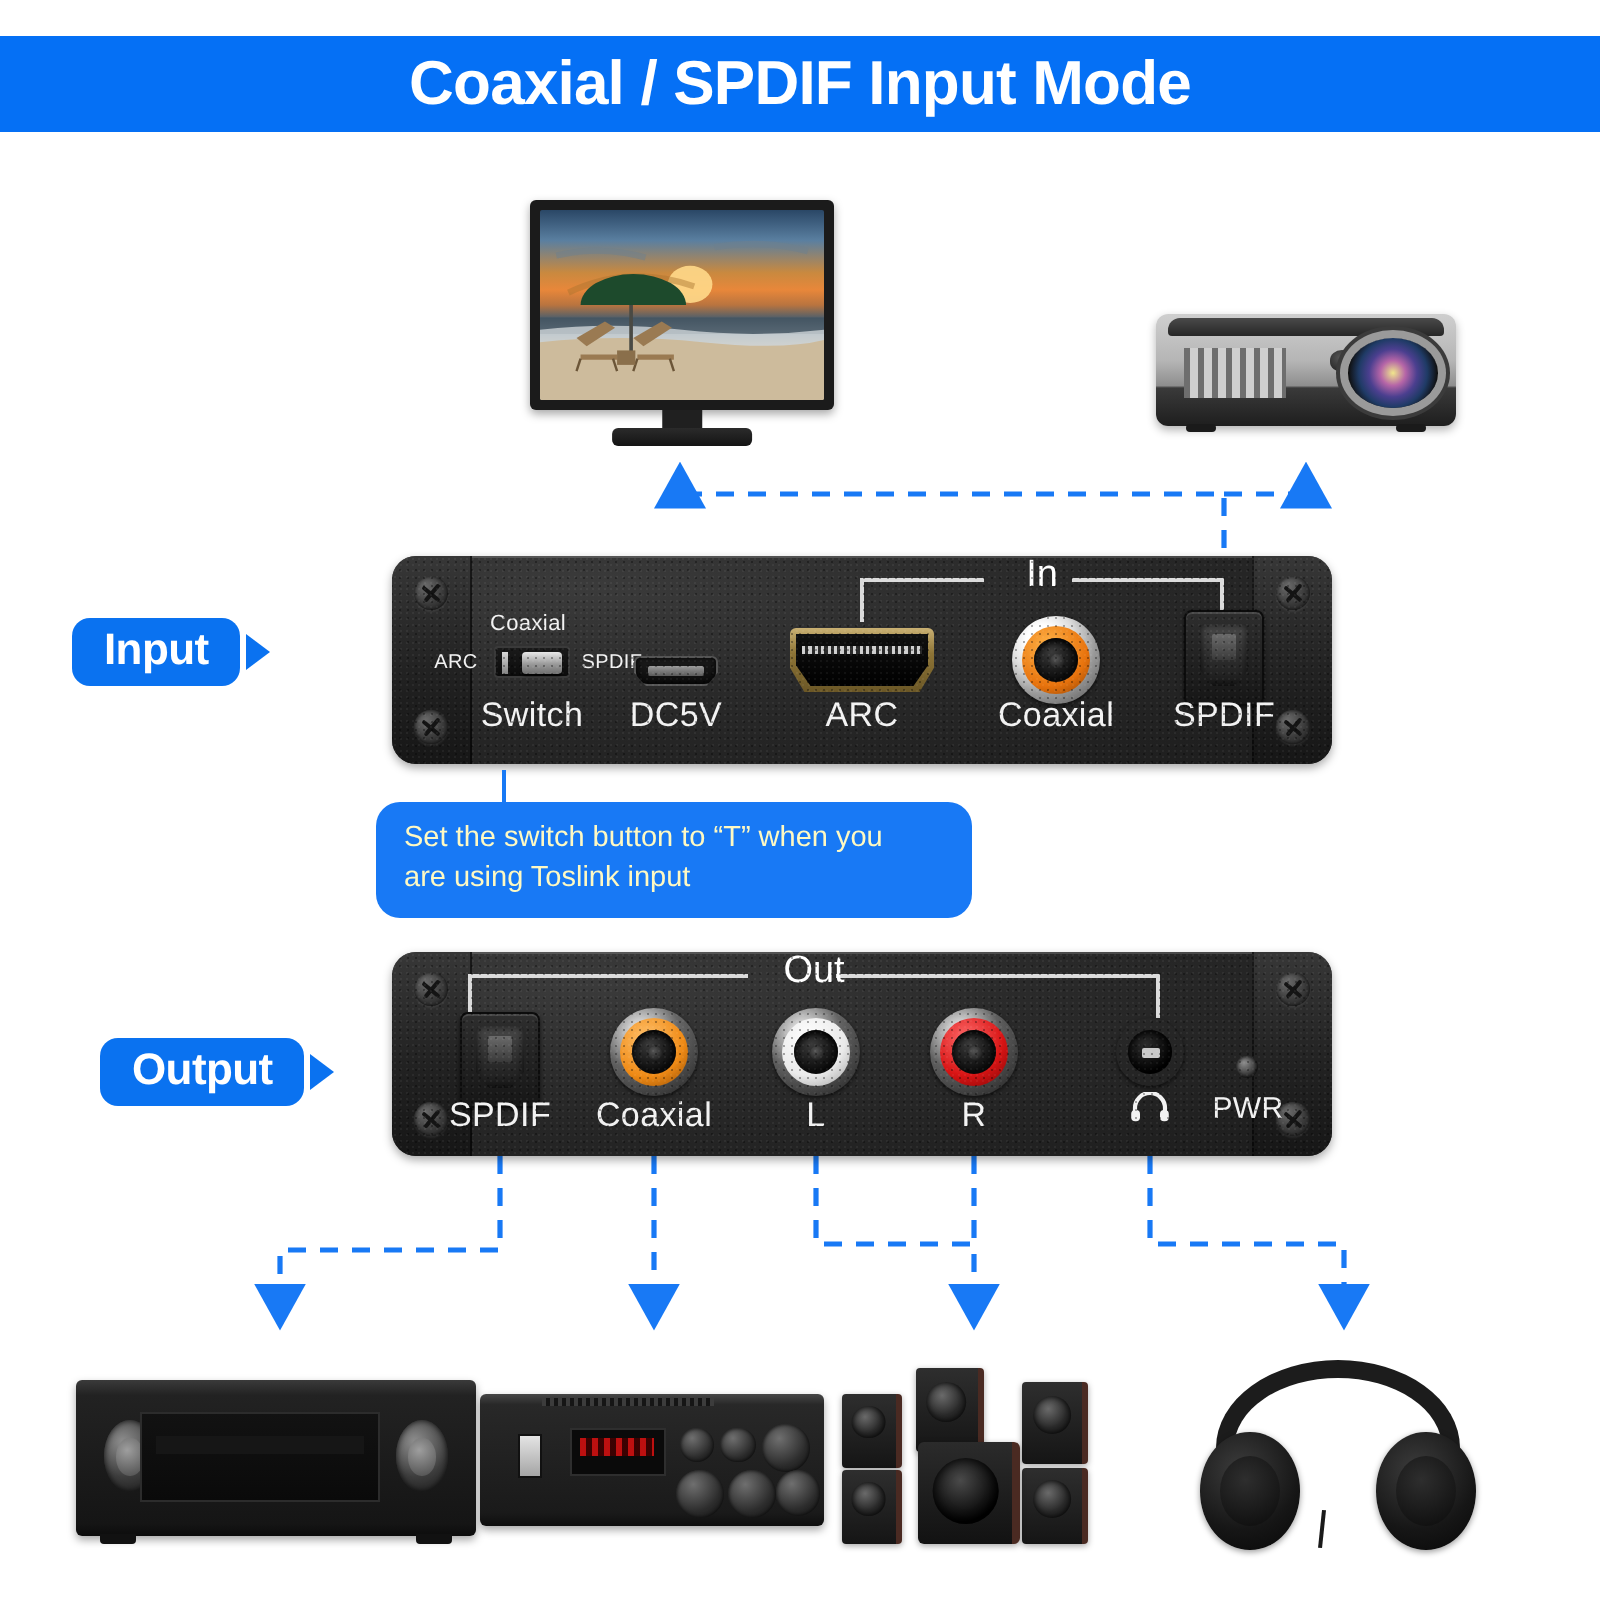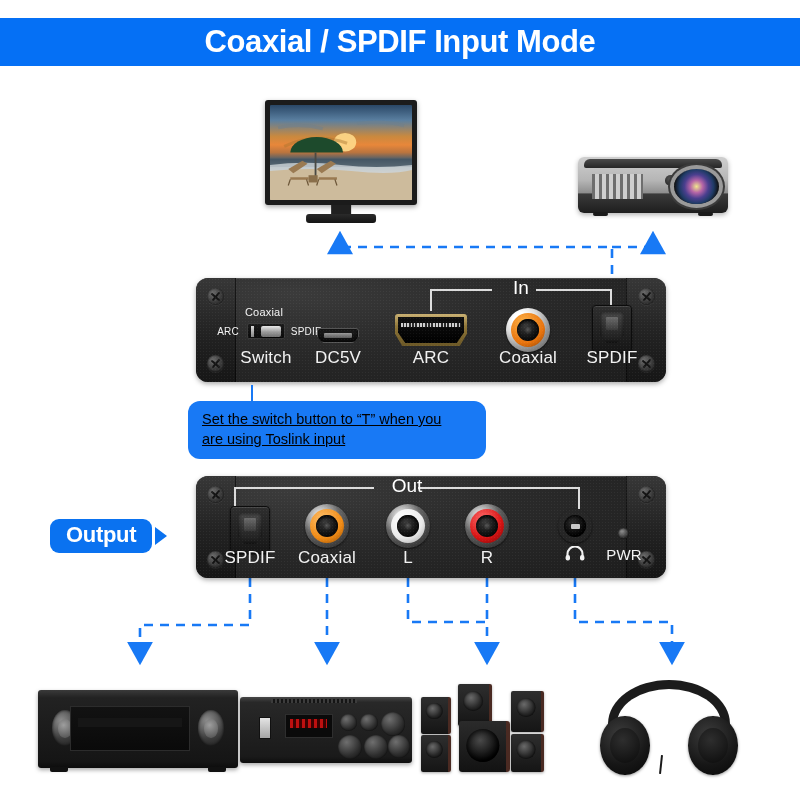--- a/index.html
+++ b/index.html
@@ -191,22 +191,22 @@
 
   .led {
     position:absolute; width:11px; height:11px; border-radius:50%;
     background: radial-gradient(circle at 36% 30%, #8f8f8f, #2a2a2a 70%);
     box-shadow: inset 0 0 2px #000;
   }
 
   
   .tooltip {
     position:absolute; background:#1879f5; border-radius:12px;
-    color:#000000; font-size:14.5px; line-height:1.35;
-    padding: 9px 30px 10px 14px; white-space: pre-line; text-decoration: underline;
+    color:#fef9c3; font-size:14.5px; line-height:1.35;
+    padding: 9px 30px 10px 14px; white-space: pre-line;
   }
   .tooltip-stem {
     position:absolute; width:2px; background:#1879f5;
   }
 
   
   #wires { position:absolute; left:0; top:0; width:800px; height:800px; }
 
   
   .dev { position:absolute; }
@@ -373,20 +373,24 @@
     <div class="pj-body">
       <div class="pj-top"></div>
       <div class="pj-vent"></div>
       <div class="pj-knob"></div>
       <div class="pj-lens"></div>
       <div class="pj-foot" style="left:10%"></div>
       <div class="pj-foot" style="right:10%"></div>
     </div>
   </div>
 
+  <div class="badge-wrap" style="left:36px; top:309px;">
+    <div class="badge">Input</div>
+    <div class="badge-arrow"></div>
+  </div>
 
   <div class="chassis" style="left:196px; top:278px; width:470px; height:104px;">
     <div class="ear left"></div>
     <div class="ear right"></div>
     <div class="screw" style="left:11px;  top:10px;"></div>
     <div class="screw" style="left:11px;  bottom:10px;"></div>
     <div class="screw" style="right:11px; top:10px;"></div>
     <div class="screw" style="right:11px; bottom:10px;"></div>
 
     <div class="bracket" style="left:234px; top:2px; width:182px; height:26px;">

